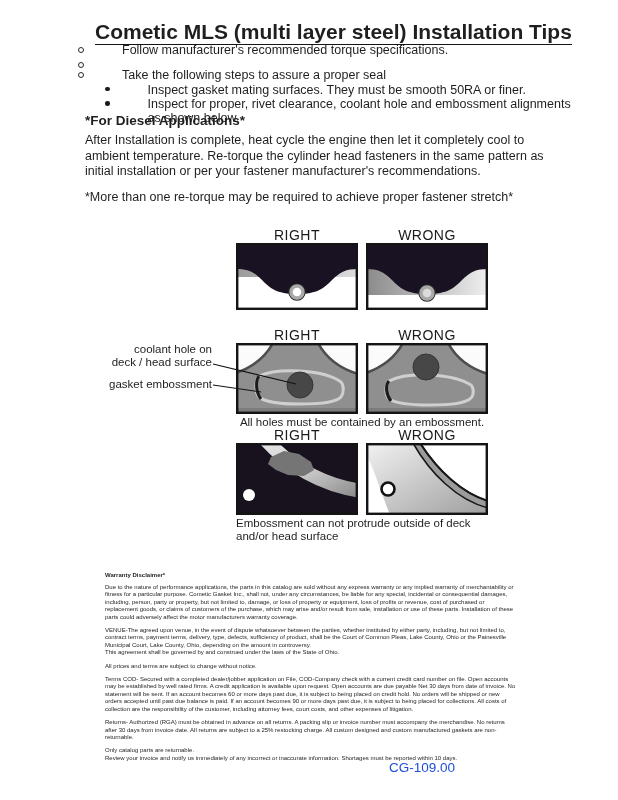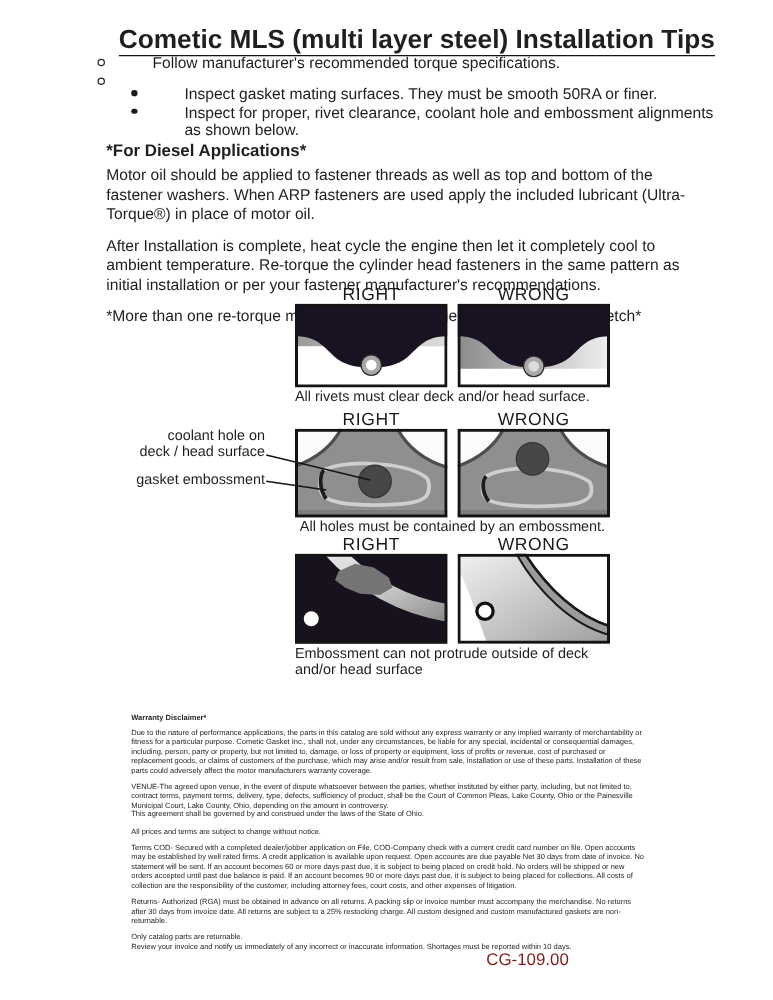--- a/index.html
+++ b/index.html
@@ -34,50 +34,53 @@
   
   .ann{position:absolute;right:406px;text-align:right;font-size:11.5px;line-height:13px;white-space:pre-line;}
   .ann-coolant{top:16px;}
   .ann-emboss{top:51px;}
   .ann-lines{position:absolute;left:0;top:0;pointer-events:none;}
   
   .legal{position:absolute;left:105px;top:572px;width:412px;color:#262626;}
   .legal-head{font-size:6px;font-weight:700;margin-bottom:6px;}
   .lp{font-size:6px;line-height:7.4px;margin:0 0 6px 0;white-space:pre-line;}
   
-  .doc-code{position:absolute;left:389px;top:760px;font-size:13.5px;color:#7f1d1d;}
+  .doc-code{position:absolute;left:389px;top:760px;font-size:13.5px;color:#1d4ed8;}
 </style>
 </head>
 <body>
 
 <div class="page">
 
   <h1 class="title"><span>Cometic MLS (multi layer steel) Installation Tips</span></h1>
 
   <div class="bullets">
     <div class="b-row">
       <span class="m-hollow"></span>
       <span>Follow manufacturer's recommended torque specifications.</span>
     </div>
     <div class="b-row">
       <span class="m-hollow"></span>
     </div>
+    <div class="b-row">
+      <span class="m-hollow"></span>
+      <span>Take the following steps to assure a proper seal</span>
+    </div>
     <div class="b-row sub">
       <span class="m-solid"></span>
       <span>Inspect gasket mating surfaces.  They must be smooth 50RA or finer.</span>
     </div>
     <div class="b-row sub">
       <span class="m-solid"></span>
       <span>Inspect for proper, rivet clearance, coolant hole and embossment alignments as shown below.</span>
     </div>
   </div>
 
   <div class="diesel">
     <h2>*For Diesel Applications*</h2>
-    <p>Motor oil should be applied to fastener threads as well as top and bottom of the fastener washers. When ARP fasteners are used apply the included lubricant (Ultra-Torque®) in place of motor oil.</p>
     <p>After Installation is complete, heat cycle the engine then let it completely cool to ambient temperature. Re-torque the cylinder head fasteners in the same pattern as initial installation or per your fastener manufacturer's recommendations.</p>
     <p class="note">*More than one re-torque may be required to achieve proper fastener stretch*</p>
   </div>
 
   <div class="diagram d1">
     <div class="dlabels">
       <span class="dlabel">RIGHT</span>
       <span class="dlabel">WRONG</span>
     </div>
     <div class="dpanels">
@@ -103,21 +106,20 @@
           </linearGradient>
         </defs>
         <rect x="0" y="0" width="122" height="67" fill="#ffffff"></rect>
         <rect x="0" y="26" width="122" height="26" fill="url(#g1w)"></rect>
         <path d="M0,0 H122 V26 C110,26 104,29 96,37 C88,45 82,51 61,51 C40,51 34,45 26,37 C18,29 12,26 0,26 Z" fill="#191222"></path>
         <circle cx="61" cy="50" r="8" fill="none" stroke="#2b2b2b" stroke-width="1.4"></circle>
         <circle cx="61" cy="50" r="6" fill="#dcdcdc" stroke="#a8a8a8" stroke-width="3.4"></circle>
         <rect x="1.2" y="1.2" width="119.6" height="64.6" fill="none" stroke="#141414" stroke-width="2.4"></rect>
       </svg>
     </div>
-    <div class="dcaption">All rivets must clear deck and/or head surface.</div>
   </div>
 
   <div class="diagram d2">
     <div class="dlabels">
       <span class="dlabel">RIGHT</span>
       <span class="dlabel">WRONG</span>
     </div>
     <div class="dpanels">
       <svg class="panel" width="122" height="71" viewBox="0 0 122 71">
         <rect x="0" y="0" width="122" height="71" fill="#8f8f8f"></rect>

